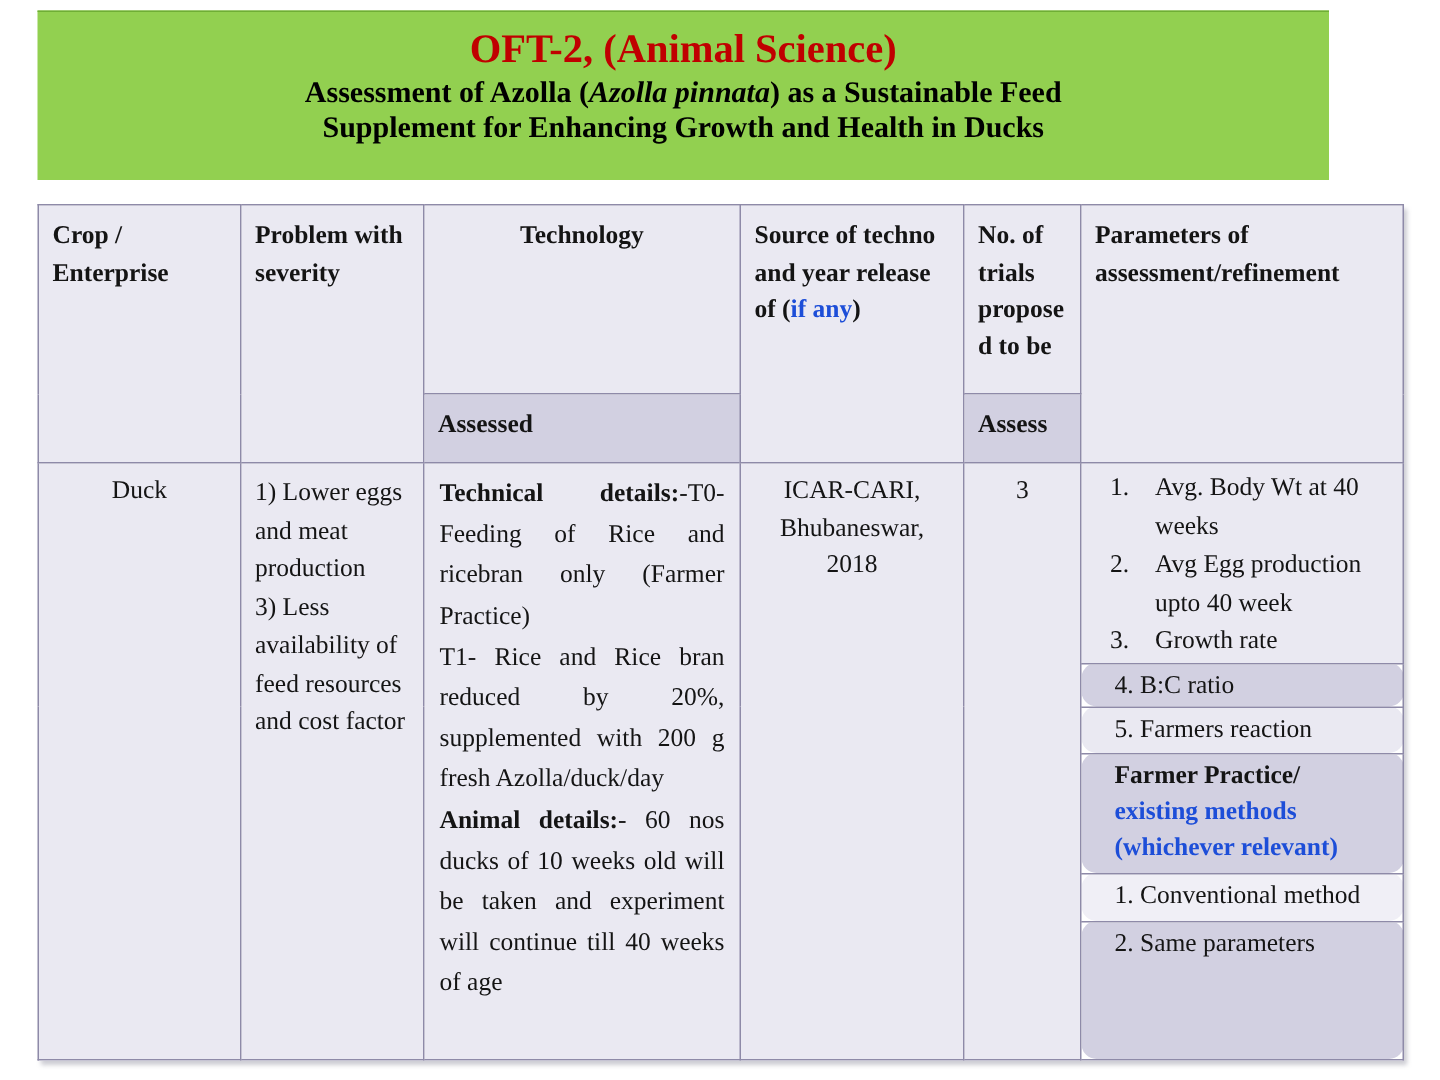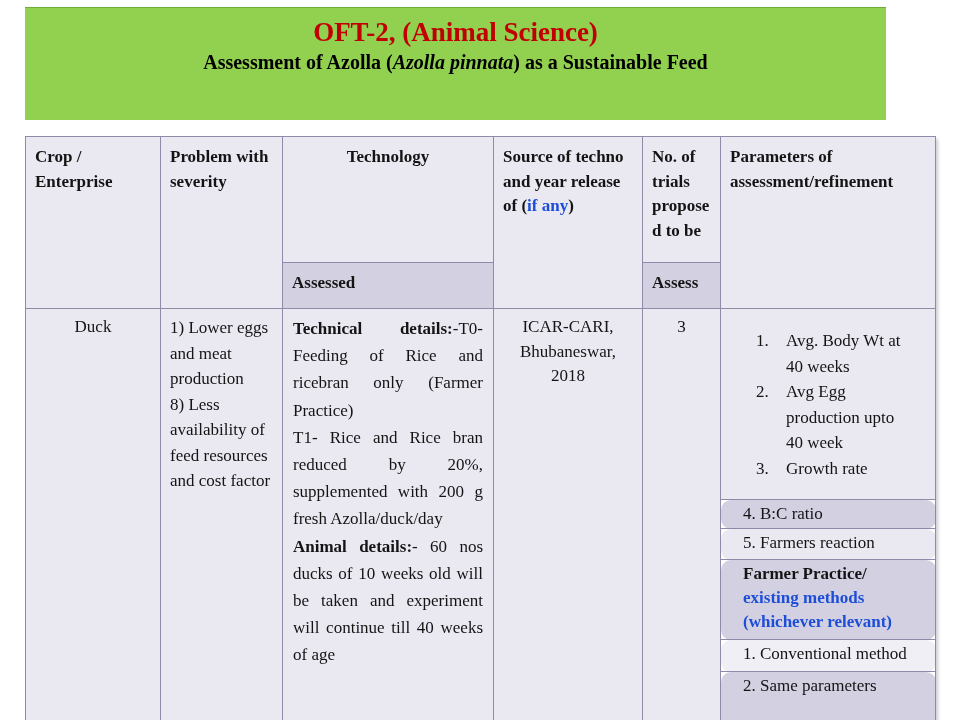--- a/index.html
+++ b/index.html
@@ -39,33 +39,33 @@
   tr.b1 { height:130px; } tr.b2 { height:29px; } tr.b3 { height:31px; }
   tr.b4 { height:80px; }  tr.b5 { height:32px; } tr.b6 { height:92px; }
   td.compact { padding:2px 22px; line-height:1.42;border-radius:10px; }
   .blue { color:#1d4ed8; }
   .tech { text-align:justify; line-height:1.6; padding:6px 10px; }
   .tech p { margin:0; }
   .tech .b { font-weight:bold; }
   .prob { line-height:1.5; }
   .prob div { margin:0; }
   td.params-cell { padding:3px 6px 2px 6px; }
-  ol.params-ol { margin:16px; padding-left:30px; line-height:1.5; list-style:decimal; }
+  ol.params-ol { margin:0; padding-left:30px; line-height:1.5; list-style:decimal; }
   ol.params-ol li { padding-left:13px; }
   .fp { font-weight:bold; line-height:1.5; }
   .fp .blue { font-weight:bold; }
 </style>
 </head>
 <body>
 
 <div class="slide">
 
   <div class="title-box">
     <div class="title-red">OFT-2, (Animal Science)</div>
-    <div class="title-main"><span>Assessment of Azolla (</span><span class="it">Azolla pinnata</span><span>) as a Sustainable Feed</span><br></div>
+    <div class="title-main"><span>Assessment of Azolla (</span><span class="it">Azolla pinnata</span><span>) as a Sustainable Feed</span><br><span>Supplement for Enhancing Growth and Health in Ducks</span></div>
   </div>
 
   <table class="main">
     <colgroup>
       <col style="width:135px">
         <col style="width:122px">
         <col style="width:211px">
       <col style="width:149px">
         <col style="width:78px">
         <col style="width:215px">
@@ -83,21 +83,21 @@
 
     <tr class="h2">
       <th class="dark">Assessed</th>
       <th class="dark">Assess</th>
     </tr>
 
     <tr class="b1">
       <td rowspan="6" class="light center">Duck</td>
       <td rowspan="6" class="light prob">
         <div>1) Lower eggs and meat production</div>
-        <div>8) Less availability of feed resources and cost factor</div>
+        <div>3) Less availability of feed resources and cost factor</div>
       </td>
       <td rowspan="6" class="light tech">
         <p><span class="b">Technical details:</span><span>-T0- Feeding of Rice and ricebran only (Farmer Practice)</span></p>
         <p>T1- Rice and Rice bran reduced by 20%, supplemented with 200 g fresh Azolla/duck/day</p>
         <p><span class="b">Animal details:</span><span>- 60 nos ducks of 10 weeks old will be taken and experiment will continue till 40 weeks of age</span></p>
       </td>
       <td rowspan="6" class="light center">ICAR-CARI, Bhubaneswar, 2018</td>
       <td rowspan="6" class="light center">3</td>
       <td class="light params-cell">
         <ol class="params-ol">

